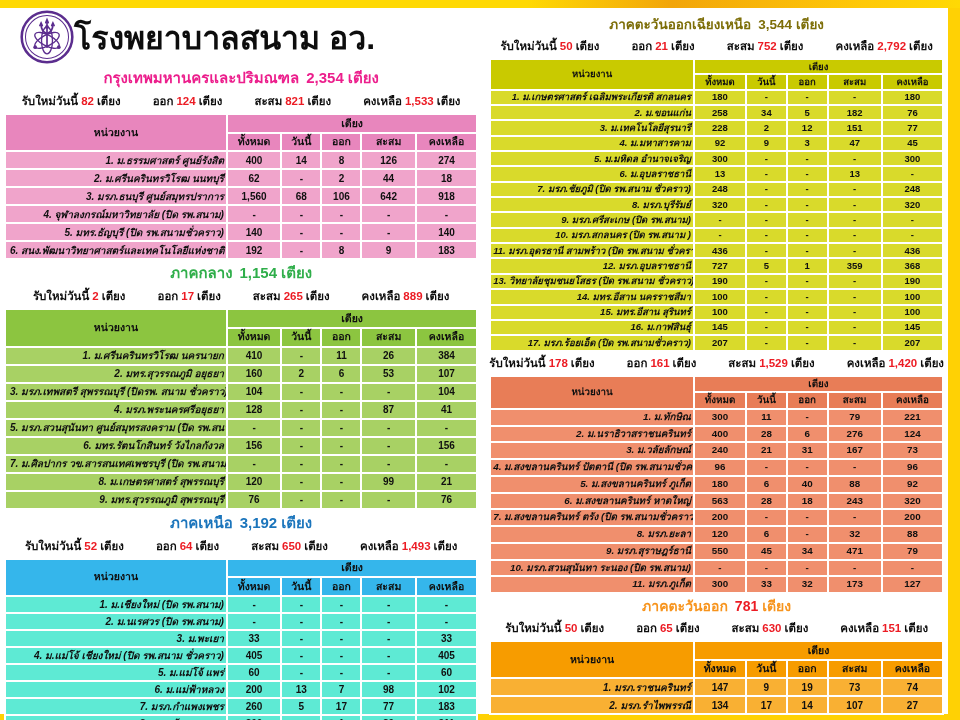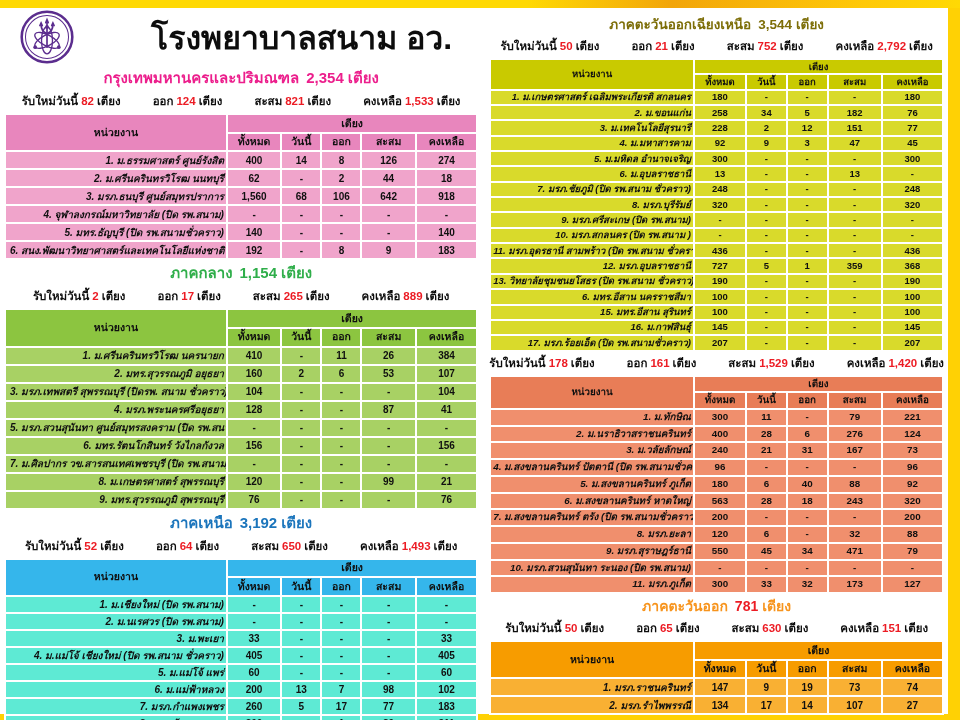--- a/index.html
+++ b/index.html
@@ -10,21 +10,21 @@
     color:#111;
   }
   .topbar{position:absolute;top:0;left:0;width:960px;height:8px;
     background:linear-gradient(90deg,#FFD904 0%,#FFD904 55%,#F2A50A 70%,#FFC908 90%,#FFD904 100%);}
   .content{position:absolute;top:8px;left:0;right:12px;bottom:6px;background:#ffffff;display:flex;}
   .col-left{width:476px;display:flex;flex-direction:column;padding:2px 5px 0 4px;}
   .col-right{flex:1;display:flex;flex-direction:column;padding:4px 4px 0 6px;}
 
   .brand{display:flex;align-items:center;height:58px;margin-bottom:1px;}
   .logo{width:54px;height:54px;margin-left:16px;flex:0 0 auto;}
-  .page-title{flex:1;text-align:right;font-size:32px;font-weight:bold;color:#0d0d0d;margin-right:26px;letter-spacing:0;}
+  .page-title{flex:1;text-align:left;font-size:32px;font-weight:bold;color:#0d0d0d;margin-right:26px;letter-spacing:0;}
 
   .rtitle{text-align:center;font-weight:bold;font-size:15px;padding:1px 0 0;}
   .rtitle .total{margin:0 4px 0 7px;}
   .summary{display:flex;justify-content:center;gap:32px;font-weight:bold;font-size:11.5px;color:#0d0d0d;padding:2px 0 3px;}
   .summary .grp{white-space:nowrap;}
   .summary .num{color:#EC1C24;margin:0 3px;}
 
   table.beds{width:100%;border-collapse:collapse;font-size:10px;font-weight:bold;color:#101010;table-layout:fixed;}
   .beds th,.beds td{border:2px solid #ffffff;text-align:center;padding:1.5px 2px;line-height:1.3;}
   .beds td.unit{text-align:right;white-space:nowrap;overflow:hidden;padding-left:4px;font-style:italic;}
@@ -514,21 +514,21 @@
             </tr>
             <tr>
               <td class="unit">13. วิทยาลัยชุมชนยโสธร (ปิด รพ.สนาม ชั่วคราว)</td>
               <td>190</td>
               <td>-</td>
               <td>-</td>
               <td>-</td>
               <td>190</td>
             </tr>
             <tr>
-              <td class="unit">6. มทร.อีสาน  นครราชสีมา</td>
+              <td class="unit">14. มทร.อีสาน  นครราชสีมา</td>
               <td>100</td>
               <td>-</td>
               <td>-</td>
               <td>-</td>
               <td>100</td>
             </tr>
             <tr>
               <td class="unit">15. มทร.อีสาน  สุรินทร์</td>
               <td>100</td>
               <td>-</td>

